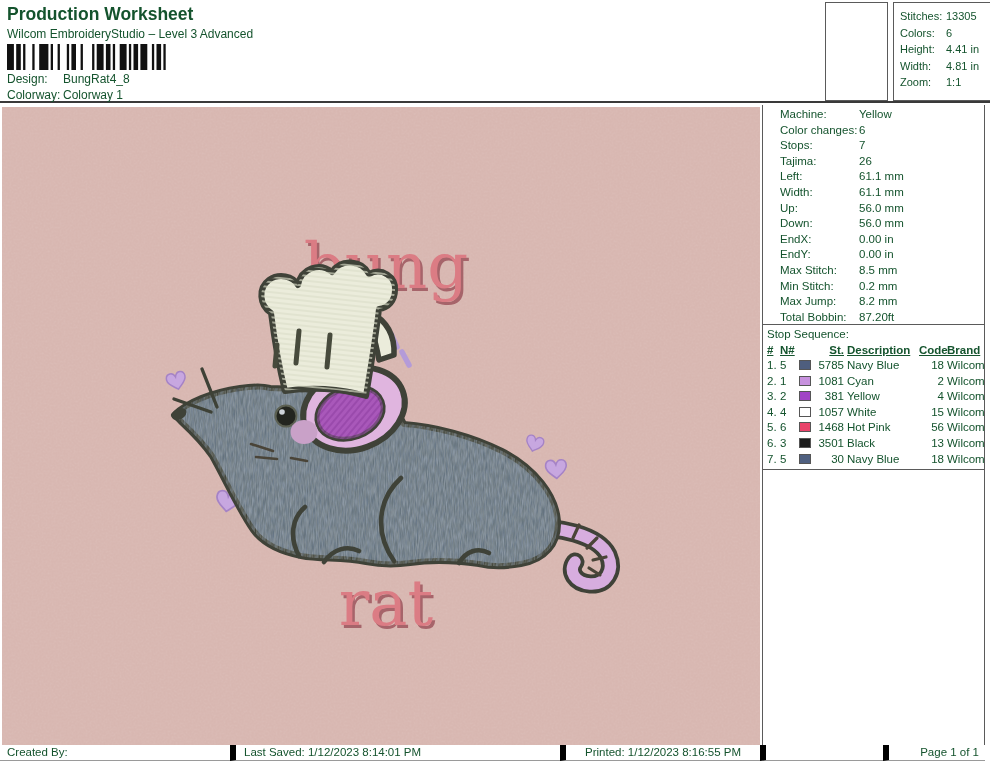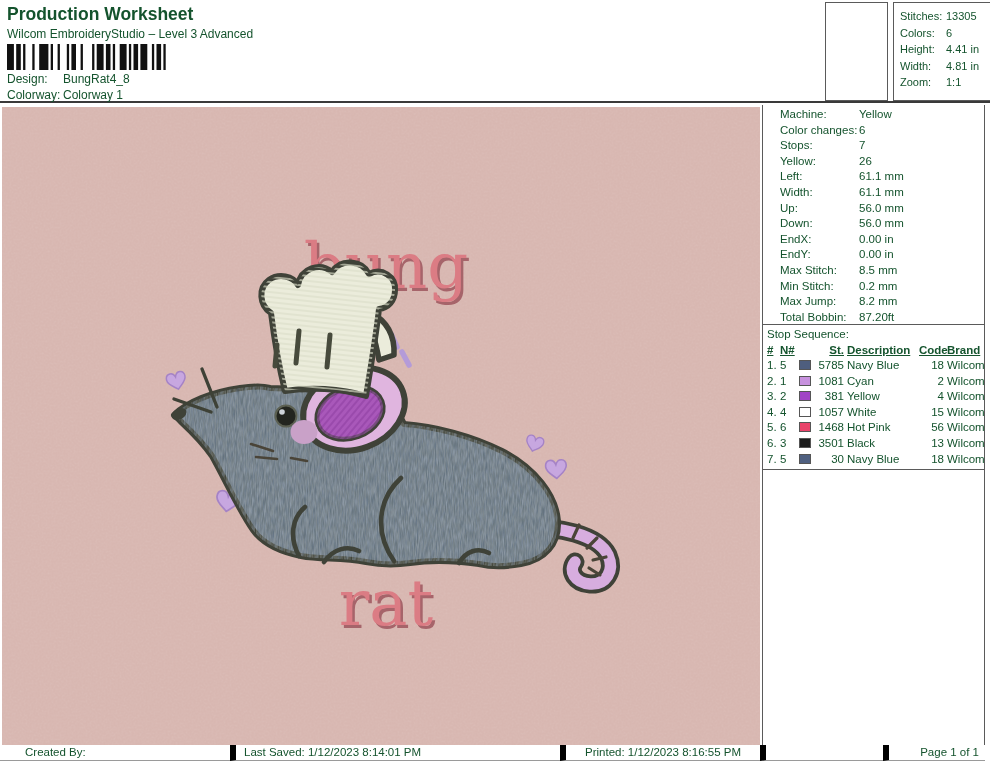--- a/index.html
+++ b/index.html
@@ -31,21 +31,21 @@
   .ss-grid{display:grid;grid-template-columns:13px 19px 17px 31px 72px 28px 41px;column-gap:0;}
   .ss-grid .hc{font-weight:bold;text-decoration:underline;height:16px;line-height:16px;}
   .ss-grid .c{height:15.6px;line-height:15.6px;white-space:nowrap;}
   .rt{text-align:right;padding-right:3px;}
   .sw{display:inline-block;width:12px;height:10px;border:1px solid #555;box-sizing:border-box;vertical-align:-1px;}
   .st-span{grid-column:3/5;}
   
   .fcell{position:absolute;top:745px;height:16px;font-size:11.5px;line-height:15px;
          border-bottom:1px solid #9a9a9a;box-sizing:border-box;background:#fff;}
   .fsep{border-left:6px solid #000000;}
-  .f1{left:0;width:230px;padding-left:25px;}
+  .f1{left:0;width:230px;padding-left:7px;}
   .f2{left:230px;width:330px;padding-left:8px;}
   .f3{left:560px;width:200px;text-align:center;}
   .f4{left:760px;width:123px;}
   .f5{left:883px;width:102px;text-align:right;padding-right:6px;}
 </style>
 </head>
 <body>
 
 <div class="page">
 
@@ -271,21 +271,21 @@
 
         <div class="krow">
           <span class="k">Color changes:</span><span>6</span>
         </div>
 
         <div class="krow">
           <span class="k">Stops:</span><span>7</span>
         </div>
 
         <div class="krow">
-          <span class="k">Yellow:</span><span>26</span>
+          <span class="k">Tajima:</span><span>26</span>
         </div>
 
         <div class="krow">
           <span class="k">Left:</span><span>61.1 mm</span>
         </div>
 
         <div class="krow">
           <span class="k">Width:</span><span>61.1 mm</span>
         </div>
 

